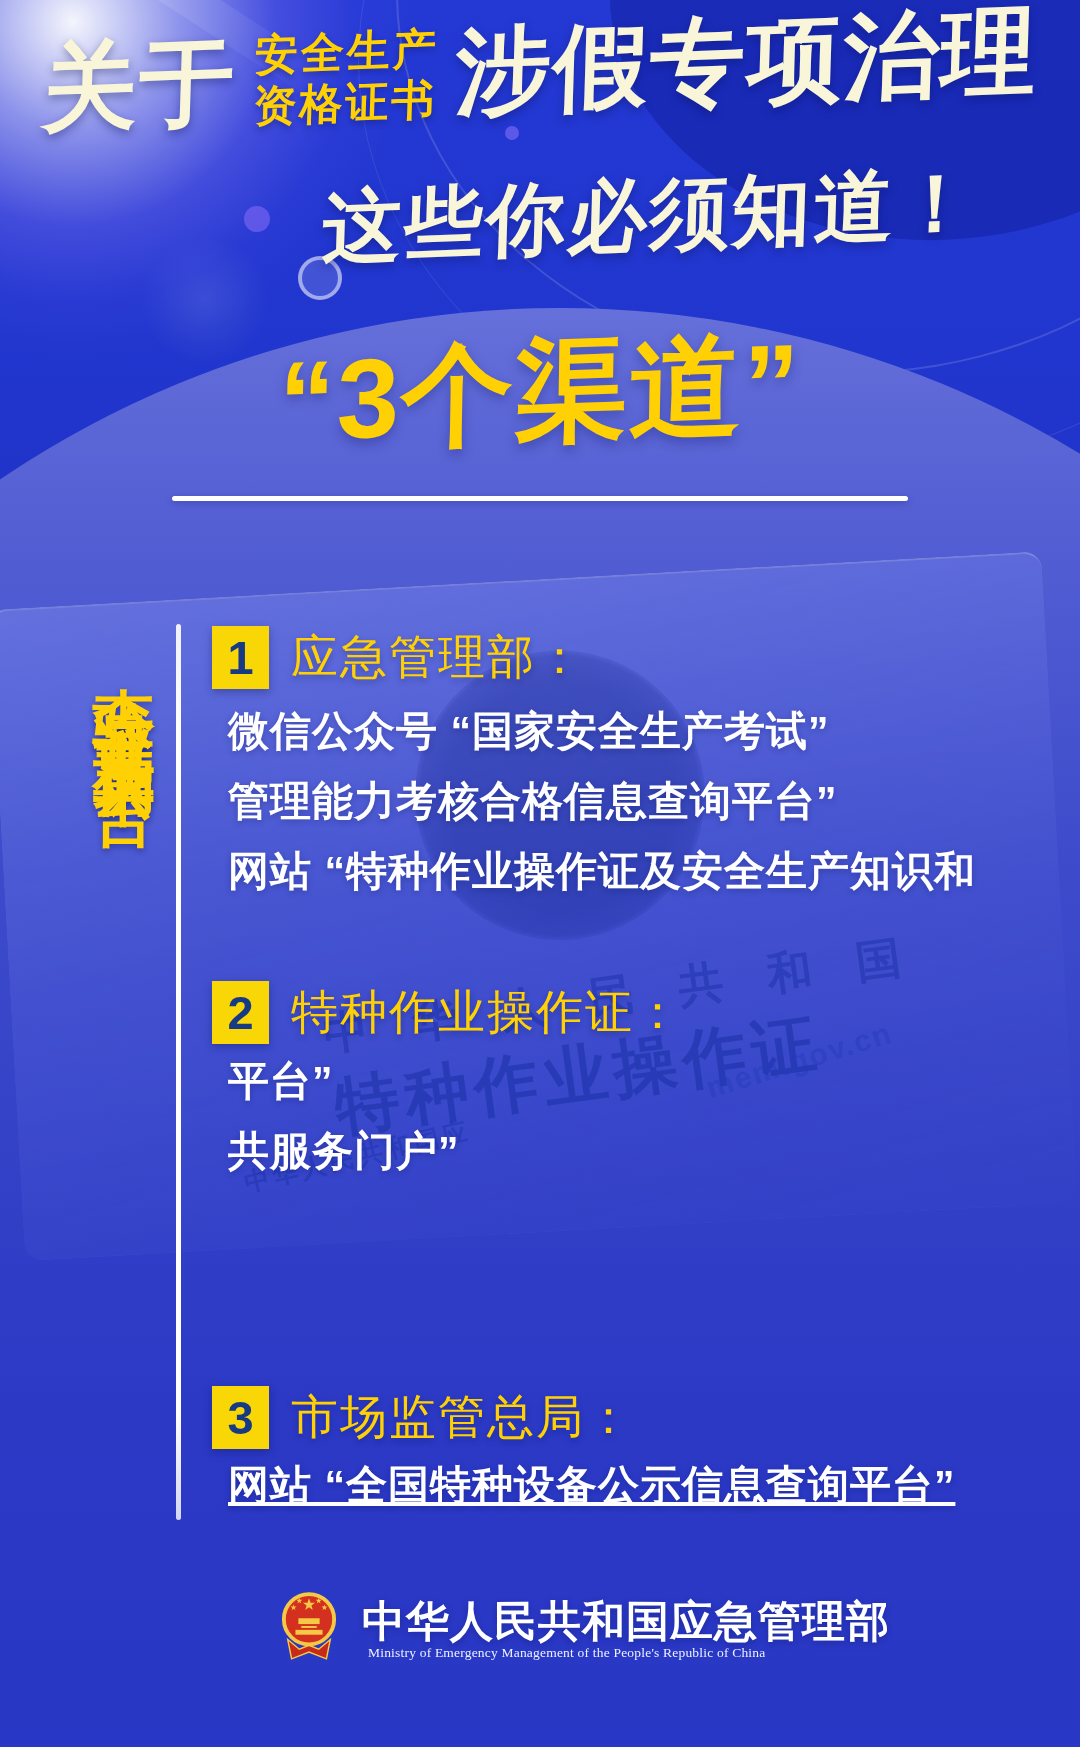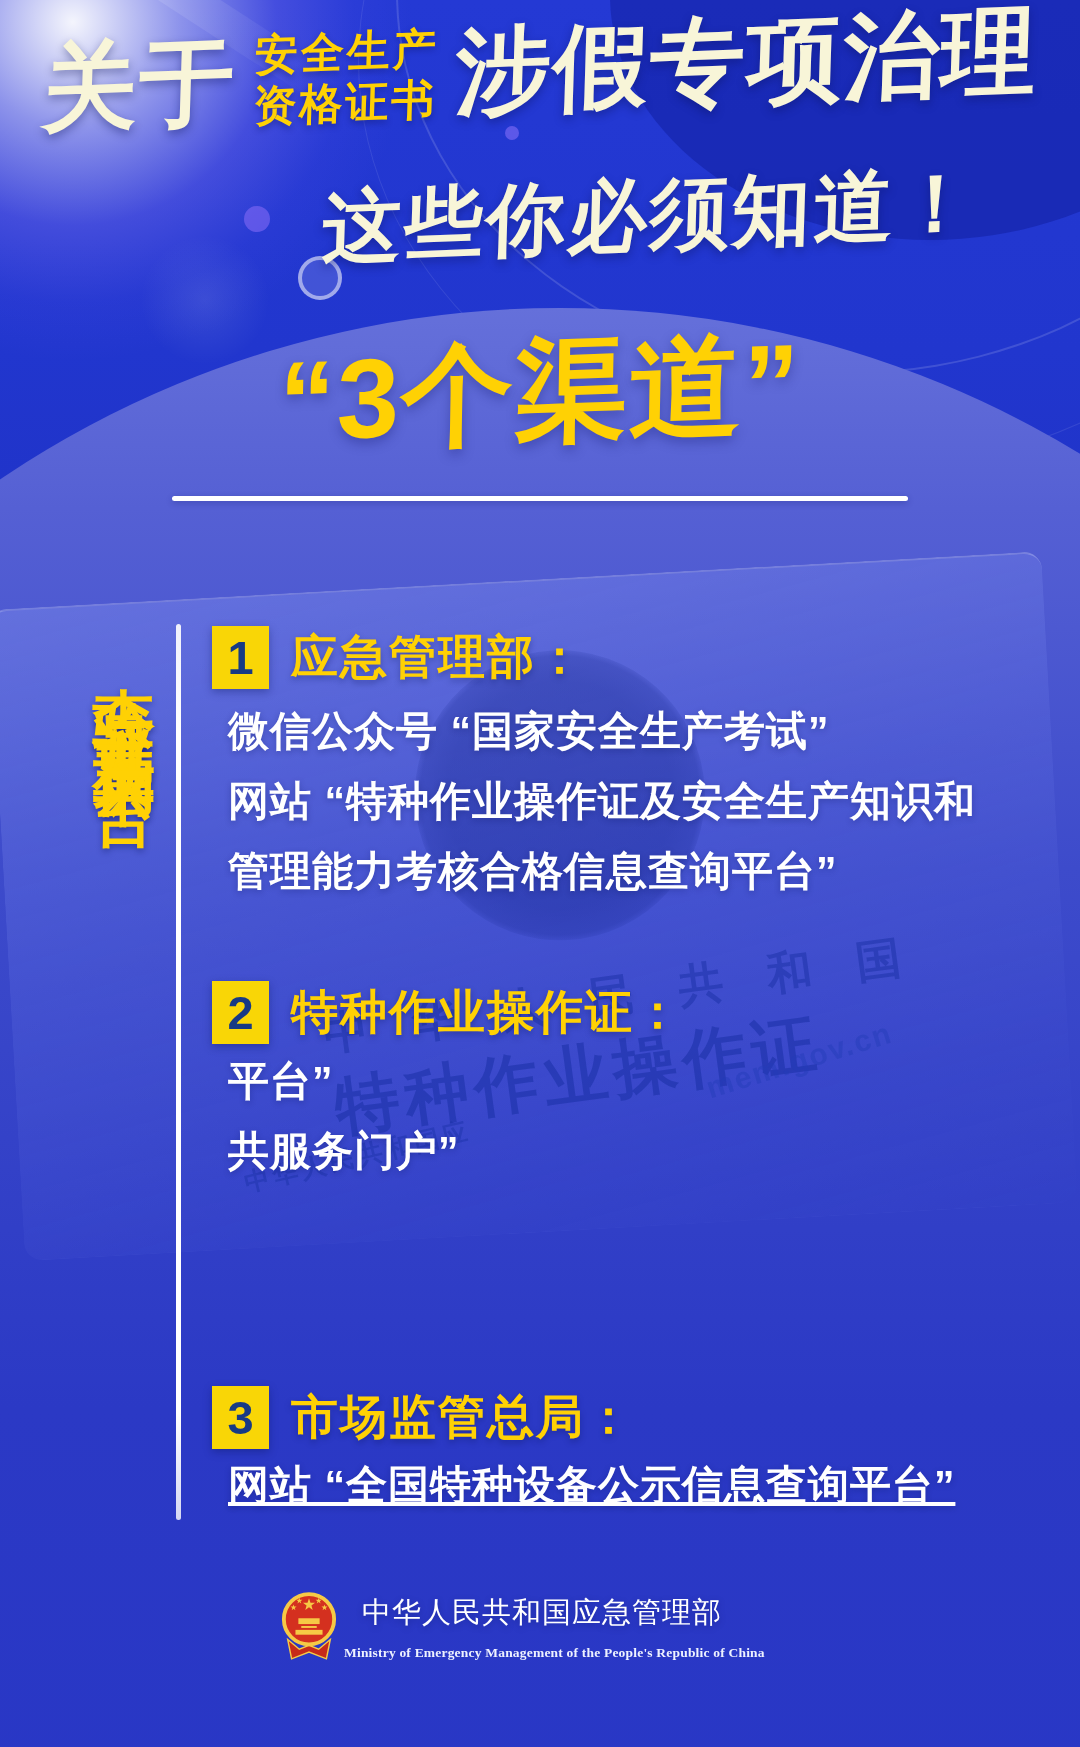--- a/index.html
+++ b/index.html
@@ -64,33 +64,33 @@
   
   .side-label{position:absolute;left:82px;top:638px;z-index:6;writing-mode:vertical-rl;
     text-orientation:upright;font-size:62px;font-weight:800;color:#ffd104;letter-spacing:14px;
     text-shadow:0 3px 6px rgba(10,20,90,.4);}
   .divider{position:absolute;left:176px;top:624px;width:5px;height:896px;z-index:6;border-radius:3px;
     background:linear-gradient(180deg,rgba(255,255,255,.9),#ffffff 12%,#ffffff 88%,rgba(255,255,255,.8));}
   
   .item-head{position:absolute;left:212px;z-index:6;display:flex;align-items:center;gap:22px;}
   .badge{width:57px;height:63px;background:#f9d606;color:#173a85;font-size:47px;font-weight:800;
     display:flex;align-items:center;justify-content:center;box-shadow:0 3px 8px rgba(10,20,90,.35);}
-  .item-title{font-size:47px;font-weight:700;color:#ffd104;letter-spacing:2px;
+  .item-title{font-size:47px;font-weight:400;color:#ffd104;letter-spacing:2px;
     text-shadow:0 3px 6px rgba(10,20,90,.35);white-space:nowrap;}
   .item-lines{position:absolute;left:228px;z-index:6;font-size:41px;line-height:70px;font-weight:700;
     color:#ffffff;letter-spacing:1px;text-shadow:0 2px 6px rgba(10,20,90,.3);}
   .item-lines div{white-space:nowrap;}
   .head-1{top:626px;} .lines-1{top:696px;}
   .head-2{top:981px;} .lines-2{top:1046px;}
   .head-3{top:1386px;} .lines-3{top:1450px;text-decoration:underline;}
   
   .emblem{position:absolute;left:280px;top:1590px;width:58px;height:72px;z-index:6;}
-  .footer-cn{position:absolute;left:362px;top:1593px;z-index:6;font-size:29px;font-weight:400;
+  .footer-cn{position:absolute;left:362px;top:1593px;z-index:6;font-size:43px;font-weight:700;
     color:#ffffff;letter-spacing:1px;text-shadow:0 2px 6px rgba(10,20,90,.35);white-space:nowrap;}
-  .footer-en{position:absolute;left:344px;top:1645px;z-index:6;font-size:13.5px;font-weight:700;
+  .footer-en{position:absolute;left:368px;top:1645px;z-index:6;font-size:13.5px;font-weight:400;
     color:#eef2ff;letter-spacing:.2px;font-family:"Liberation Serif","DejaVu Serif",serif;white-space:nowrap;}
 </style>
 </head>
 <body>
 
 <div class="poster">
 
   <div class="flare"></div>
   <div class="ray"></div>
   <div class="dark-corner"></div>
@@ -127,22 +127,22 @@
 
   <div class="side-label">查验证书真伪平台</div>
   <div class="divider"></div>
 
   <div class="item-head head-1">
     <div class="badge">1</div>
     <div class="item-title">应急管理部：</div>
   </div>
   <div class="item-lines lines-1">
     <div>微信公众号 “国家安全生产考试”</div>
+    <div>管理能力考核合格信息查询平台”</div>
     <div>网站 “特种作业操作证及安全生产知识和</div>
-    <div>管理能力考核合格信息查询平台”</div>
   </div>
 
   <div class="item-head head-2">
     <div class="badge">2</div>
     <div class="item-title">特种作业操作证：</div>
   </div>
   <div class="item-lines lines-2">
     <div>平台”</div>
     <div>共服务门户”</div>
   </div>

